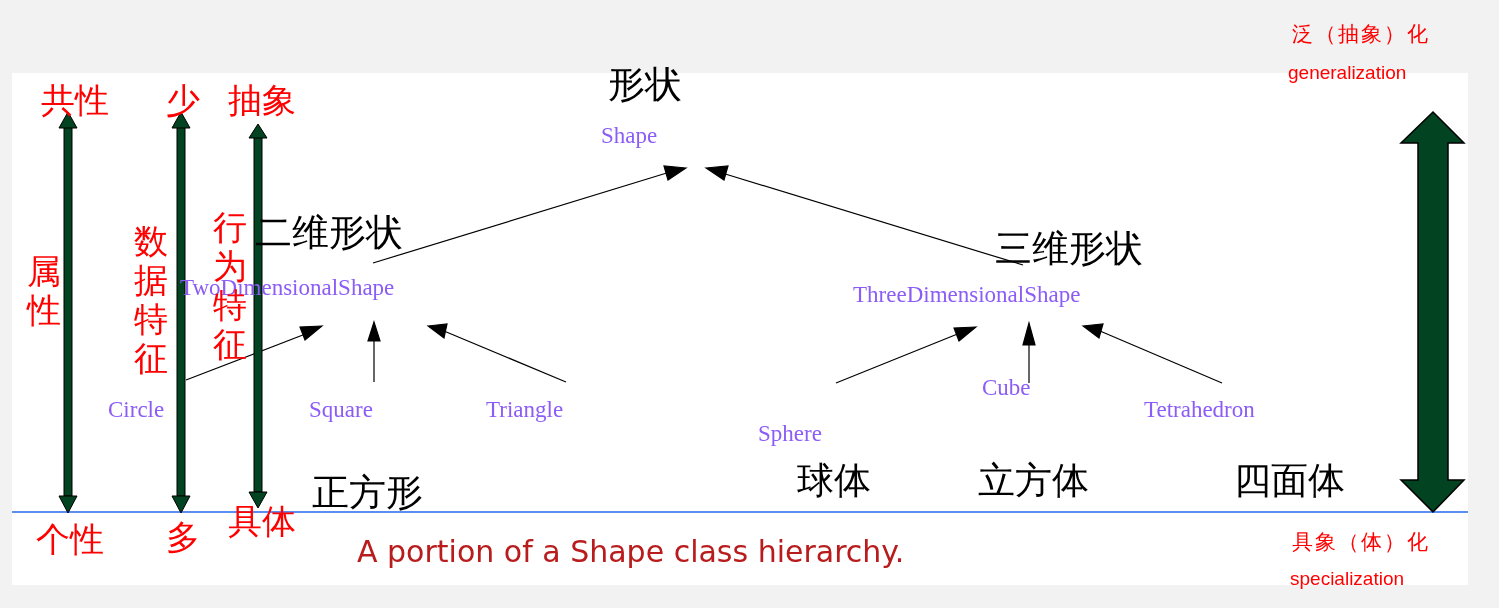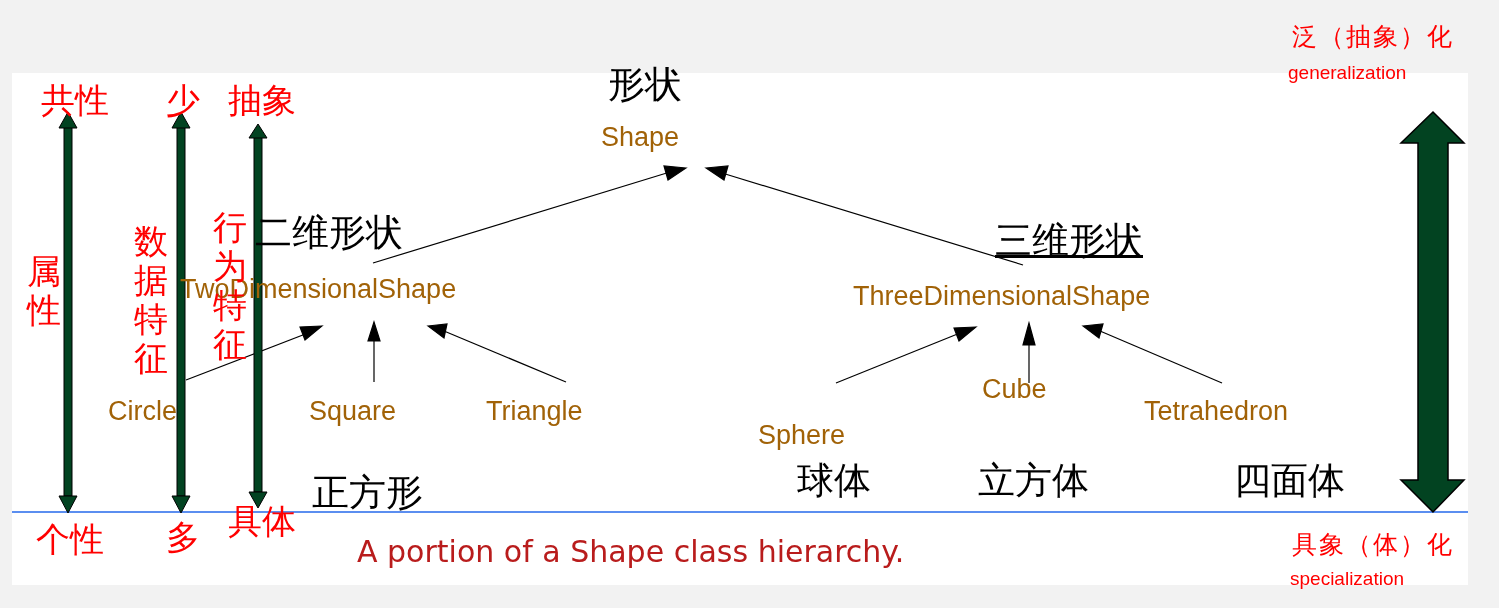--- a/index.html
+++ b/index.html
@@ -3,25 +3,25 @@
 <meta charset="utf-8">
 <style>
   html, body { margin:0; padding:0; }
   body { width:1499px; height:608px; background:#f2f2f2; position:relative; overflow:hidden;
          font-family:"DejaVu Sans", sans-serif; }
   .panel { position:absolute; left:12px; top:73px; width:1456px; height:512px; background:#ffffff; }
   svg.lines { position:absolute; left:0; top:0; width:1499px; height:608px; }
   .t { position:absolute; white-space:nowrap; line-height:1; }
   .zh-red { font-family:"DejaVu Serif", serif; font-size:34px; color:#ff0000; }
   .zh-black { font-family:"DejaVu Serif", serif; font-size:37px; color:#000; }
-  .mono { font-family:Liberation Sans, sans-serif; font-size:27px; color:#a16207; }
+  .mono { font-family:Liberation Serif, serif; font-size:23px; color:#8b5cf6; }
   .vert { width:28px; white-space:normal; text-align:center; line-height:1.15; }
   .caption { font-family:"DejaVu Sans", sans-serif; font-size:30px; color:#b91c1c; }
   .en-red { font-family:"Liberation Sans", sans-serif; font-size:19px; color:#ff0000; }
-  .zh-small-red { font-family:"DejaVu Serif", serif; font-size:25px; color:#ff0000; letter-spacing:2px; }
+  .zh-small-red { font-family:"DejaVu Serif", serif; font-size:21px; color:#ff0000; letter-spacing:2px; }
 </style>
 </head>
 <body>
 
 <div class="panel"></div>
 
 <svg class="lines" viewBox="0 0 1499 608">
 
   <line x1="12" y1="512" x2="1468" y2="512" stroke="#5b8ef0" stroke-width="2"></line>
 
@@ -82,21 +82,21 @@
   </g>
 
   <polygon points="1433,112 1464,143 1448,143 1448,480 1464,480 1433,512 1401,480 1418,480 1418,143 1401,143" fill="#024321" stroke="#000" stroke-width="1.5"></polygon>
 </svg>
 
 <div class="t zh-black" style="left:608px; top:66px;">形状</div>
 <div class="t mono" style="left:601px; top:124px;">Shape</div>
 
 <div class="t zh-black" style="left:255px; top:214px;">二维形状</div>
 <div class="t mono" style="left:180px; top:276px;">TwoDimensionalShape</div>
-<div class="t zh-black" style="left:995px; top:222px;text-decoration:underline;">三维形状</div>
+<div class="t zh-black" style="left:995px; top:230px;">三维形状</div>
 <div class="t mono" style="left:853px; top:283px;">ThreeDimensionalShape</div>
 
 <div class="t mono" style="left:108px; top:398px;">Circle</div>
 <div class="t mono" style="left:309px; top:398px;">Square</div>
 <div class="t mono" style="left:486px; top:398px;">Triangle</div>
 <div class="t mono" style="left:758px; top:398px;margin-top:24px;">Sphere</div>
 <div class="t mono" style="left:982px; top:376px;">Cube</div>
 <div class="t mono" style="left:1144px; top:398px;">Tetrahedron</div>
 
 <div class="t zh-black" style="left:312px; top:462px;margin-top:12px;">正方形</div>

